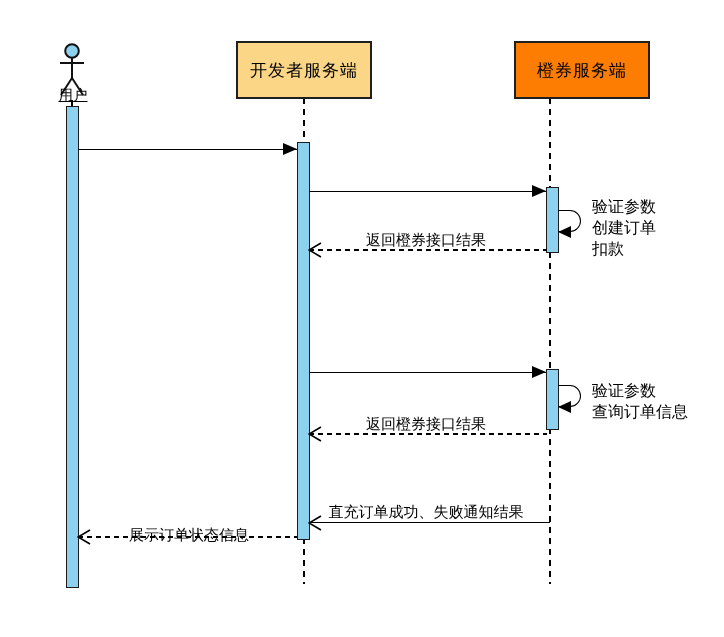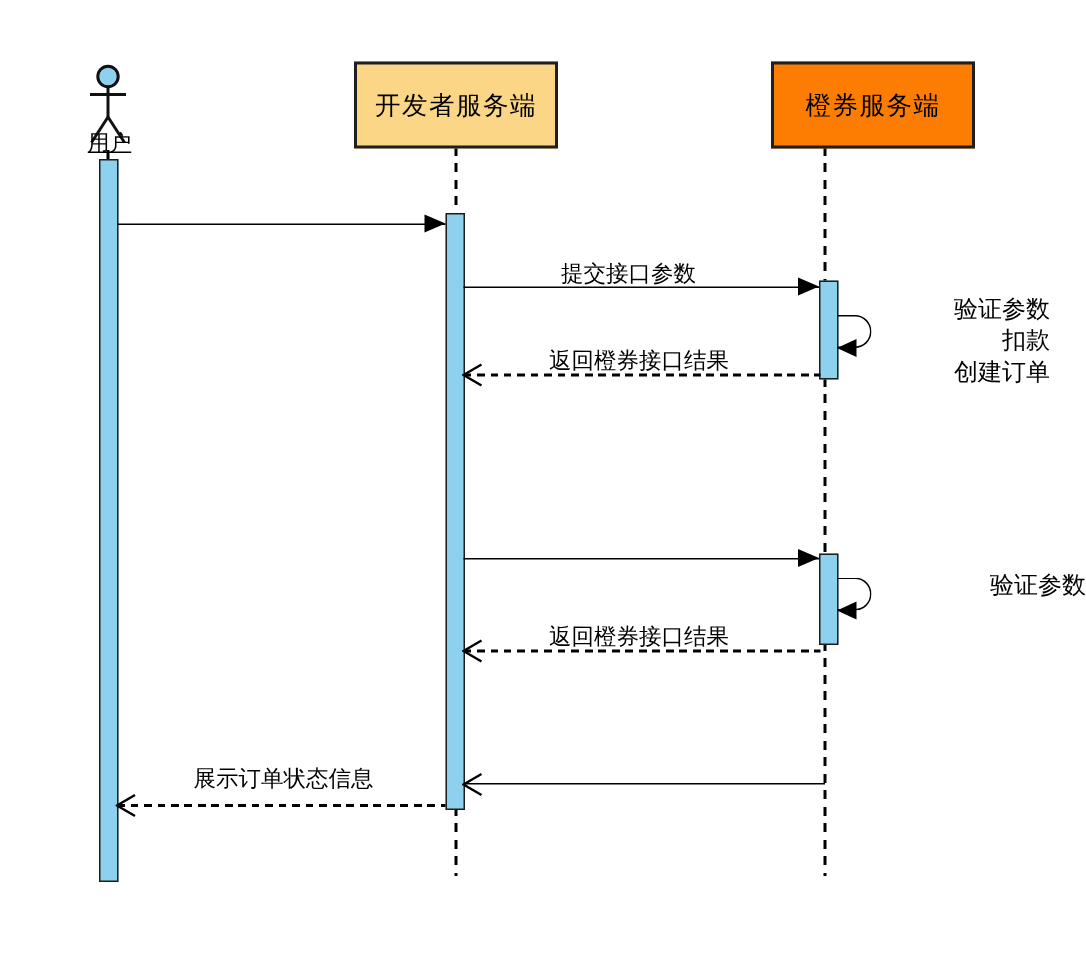--- a/index.html
+++ b/index.html
@@ -30,21 +30,21 @@
     border-top:6.5px solid transparent;border-bottom:6.5px solid transparent;
     border-left:14px solid var(--line);}
   .tri-l{position:absolute;width:0;height:0;
     border-top:6.5px solid transparent;border-bottom:6.5px solid transparent;
     border-right:13px solid var(--line);}
   .openhead{position:absolute;width:14px;height:16px;}
 
   .msg-label{position:absolute;font-size:15px;text-align:center;white-space:nowrap;}
   .loop{position:absolute;width:23px;height:22px;box-sizing:border-box;
     border:1.6px solid var(--line);border-left:none;border-radius:0 12px 12px 0;}
-  .note{position:absolute;font-size:16px;line-height:21px;text-align:right;}
+  .note{position:absolute;font-size:16px;line-height:21px;text-align:left;}
   .actor-label{position:absolute;font-size:14.5px;text-align:center;}
   svg{display:block;}
 </style>
 </head>
 <body>
 
 <div id="canvas">
 
   <div class="lifeline" style="left:71.2px;top:100px;height:488px;"></div>
   <div class="lifeline" style="left:303.2px;top:87px;height:497px;"></div>
@@ -65,55 +65,56 @@
   <div class="bar" style="left:66px;top:106px;height:482px;"></div>
   <div class="bar" style="left:297px;top:142px;height:398px;"></div>
   <div class="bar" style="left:546px;top:187px;height:66px;"></div>
   <div class="bar" style="left:546px;top:369px;height:61px;"></div>
 
   <div class="line" style="left:78px;top:149px;width:219px;"></div>
   <div class="tri-r" style="left:283px;top:143px;"></div>
 
   <div class="line" style="left:309px;top:191px;width:237px;"></div>
   <div class="tri-r" style="left:532px;top:185px;"></div>
-  <div class="msg-label" style="left:339px;top:173px;width:160px;">提交接口参数</div>
 
   <div class="loop" style="left:558px;top:210px;"></div>
   <div class="tri-l" style="left:558px;top:225.5px;"></div>
   <div class="note" style="left:592px;top:196px;width:108px;">
     <div>验证参数</div>
+    <div>创建订单</div>
     <div>扣款</div>
-    <div>创建订单</div>
   </div>
 
   <div class="dline" style="left:309px;top:249px;width:238px;"></div>
   <svg class="openhead" style="left:308px;top:242px;" viewBox="0 0 14 16">
     <path d="M13 1 L1 8 L13 15" fill="none" stroke="var(--line)" stroke-width="1.6"></path>
   </svg>
   <div class="msg-label" style="left:346px;top:231px;width:160px;">返回橙券接口结果</div>
 
   <div class="line" style="left:309px;top:372px;width:237px;"></div>
   <div class="tri-r" style="left:532px;top:366px;"></div>
 
   <div class="loop" style="left:558px;top:385px;"></div>
   <div class="tri-l" style="left:558px;top:400.5px;"></div>
   <div class="note" style="left:592px;top:380px;width:132px;">
     <div>验证参数</div>
+    <div>查询订单信息</div>
   </div>
 
   <div class="dline" style="left:309px;top:433px;width:238px;"></div>
   <svg class="openhead" style="left:308px;top:426px;" viewBox="0 0 14 16">
     <path d="M13 1 L1 8 L13 15" fill="none" stroke="var(--line)" stroke-width="1.6"></path>
   </svg>
   <div class="msg-label" style="left:346px;top:415px;width:160px;">返回橙券接口结果</div>
 
   <div class="line" style="left:309px;top:522px;width:241px;"></div>
   <svg class="openhead" style="left:308px;top:515px;" viewBox="0 0 14 16">
     <path d="M13 1 L1 8 L13 15" fill="none" stroke="var(--line)" stroke-width="1.6"></path>
   </svg>
+  <div class="msg-label" style="left:316px;top:503px;width:220px;">直充订单成功、失败通知结果</div>
 
   <div class="dline" style="left:78px;top:536px;width:219px;"></div>
   <svg class="openhead" style="left:77px;top:529px;" viewBox="0 0 14 16">
     <path d="M13 1 L1 8 L13 15" fill="none" stroke="var(--line)" stroke-width="1.6"></path>
   </svg>
-  <div class="msg-label" style="left:109px;top:510px;width:160px;">展示订单状态信息</div>
+  <div class="msg-label" style="left:109px;top:526px;width:160px;">展示订单状态信息</div>
 
 </div>
 
 </body></html>

